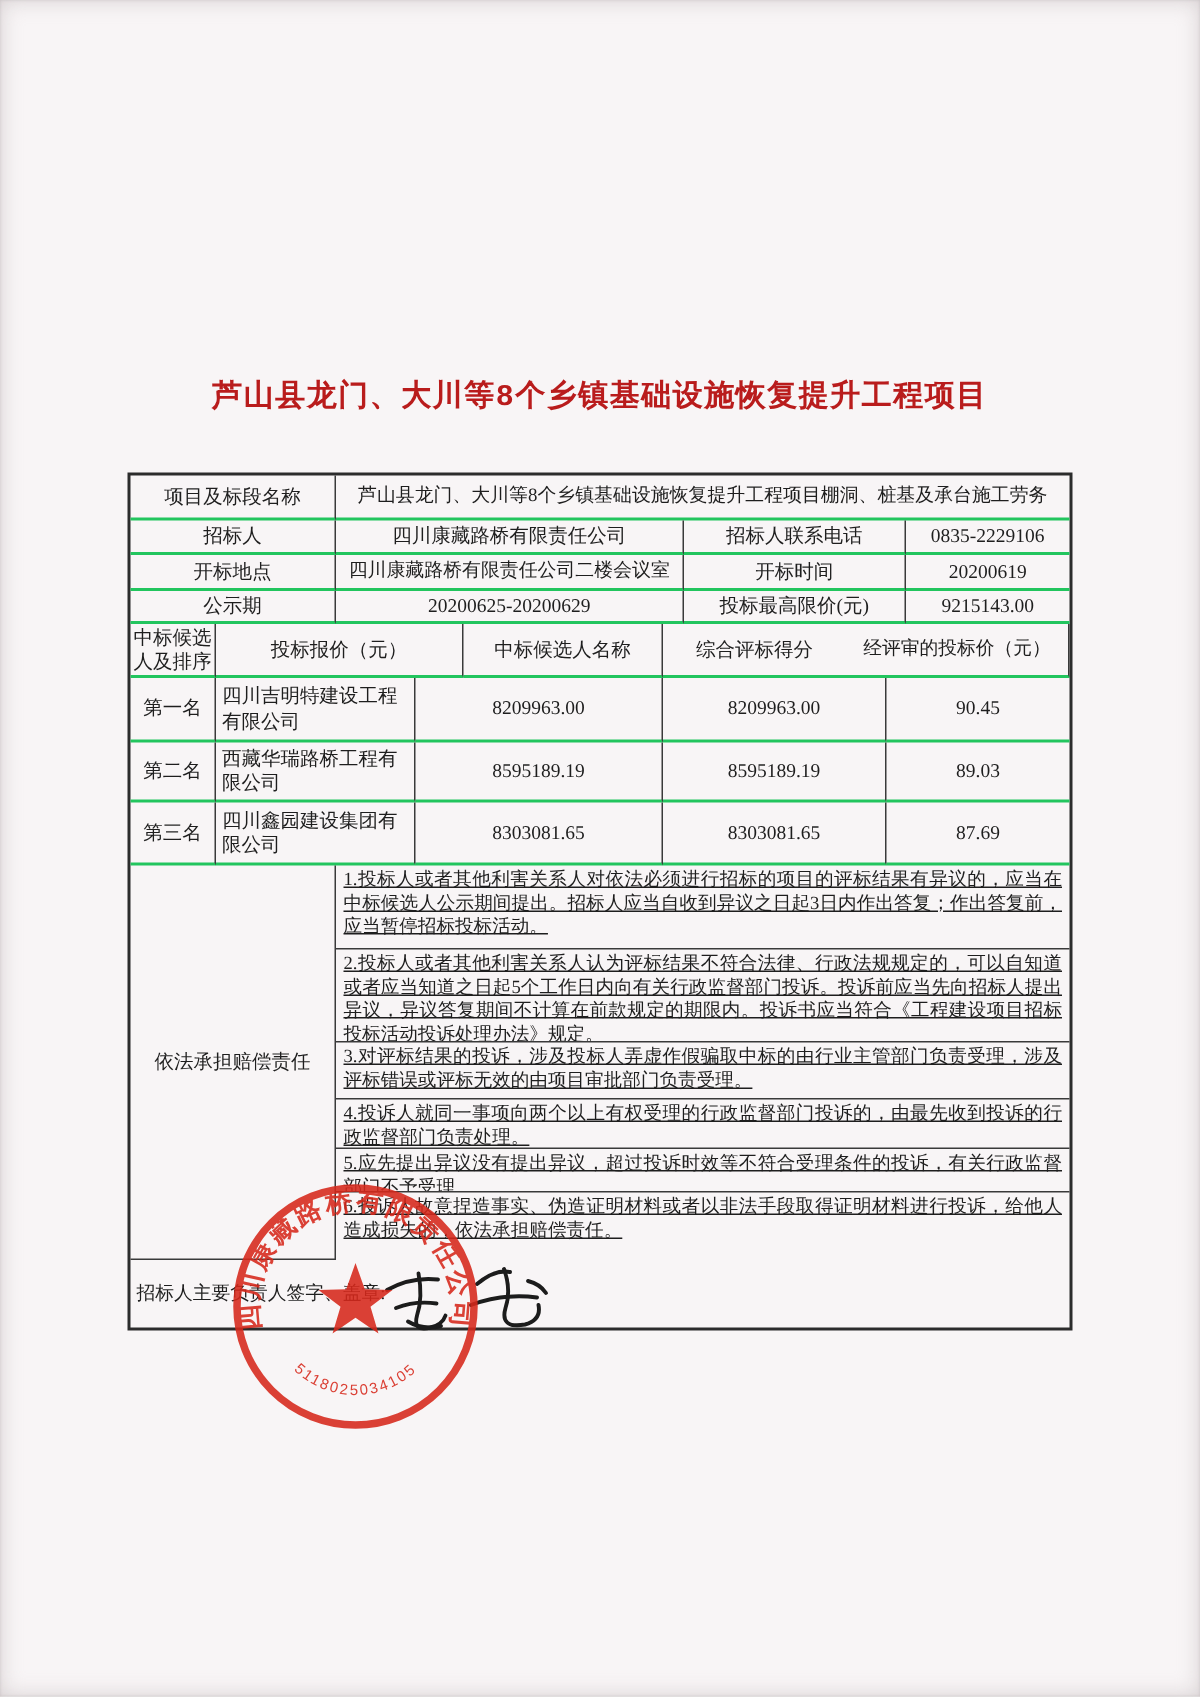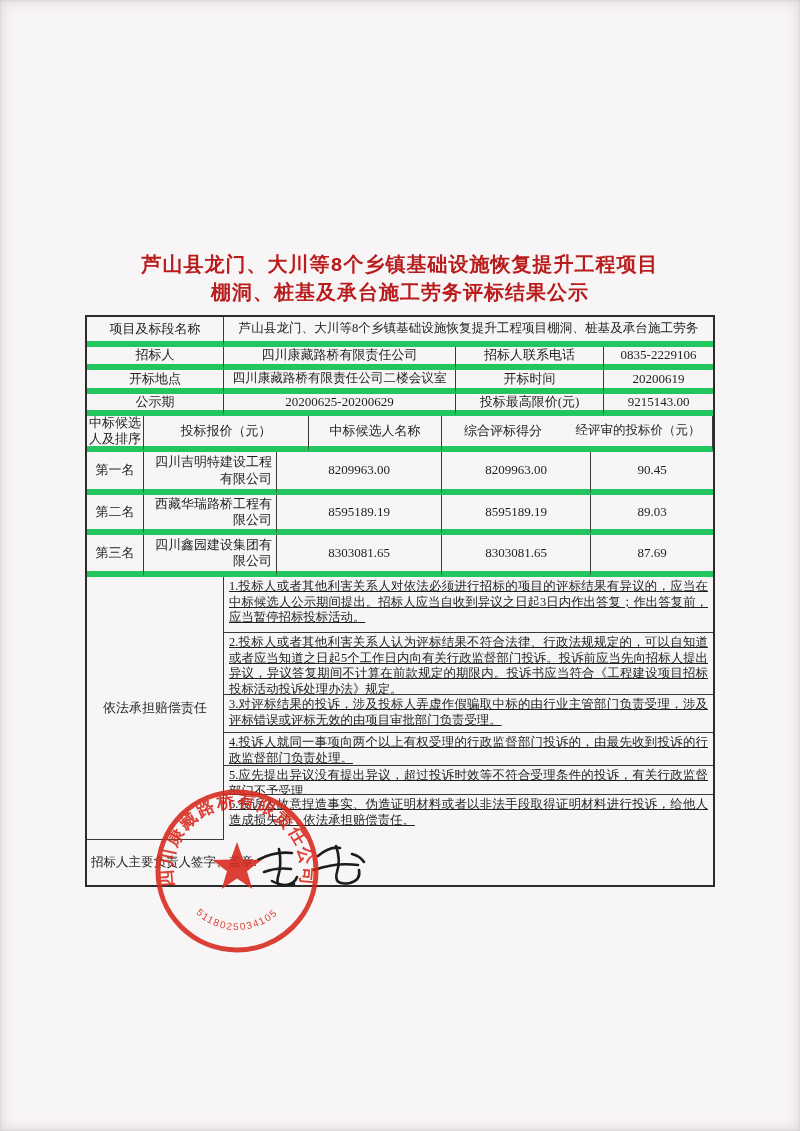--- a/index.html
+++ b/index.html
@@ -24,23 +24,23 @@
     position:absolute;left:85px;top:315px;width:630px;
     border:2px solid #2c2c2c;
     box-sizing:border-box;
     background:rgba(255,255,255,0);
     font-size:13px;
   }
   .row{display:flex;width:100%;box-sizing:border-box;}
   .cell{
     box-sizing:border-box;
     border-right:1px solid #3a3a3a;
-    border-bottom:6px solid #22c55e;
+    border-bottom:2px solid #22c55e;
     display:flex;align-items:center;justify-content:center;
-    text-align:right;
+    text-align:left;
     padding:1px 4px;
     overflow:hidden;
     line-height:1.25;
   }
   .cell.last{border-right:none;}
   .h30{height:30px}.h23{height:23px}.h24{height:24px}.h22{height:22px}
   .h36{height:36px}.h43{height:43px}.h40{height:40px}.h42{height:42px}
   .wA{width:137px}.wB{width:232px}.wC{width:148px}
   .wR1{width:57px}.wR2{width:133px}.wR3{width:165px}.wR4{width:149px}
   .grow{flex:1}
@@ -70,21 +70,20 @@
   .seal-svg{position:absolute;left:150px;top:784px;pointer-events:none;}
   .sign-svg{position:absolute;left:252px;top:834px;pointer-events:none;}
 </style>
 </head>
 <body>
 
 <div class="page">
 
   <div class="doc-title">
     <div>芦山县龙门、大川等8个乡镇基础设施恢复提升工程项目</div>
-    <div>棚洞、桩基及承台施工劳务评标结果公示</div>
   </div>
 
   <div class="main-table">
 
     <div class="row">
       <div class="cell wA h30">项目及标段名称</div>
       <div class="cell grow h30 last" style="font-size:12.6px">芦山县龙门、大川等8个乡镇基础设施恢复提升工程项目棚洞、桩基及承台施工劳务</div>
     </div>
 
     <div class="row">

